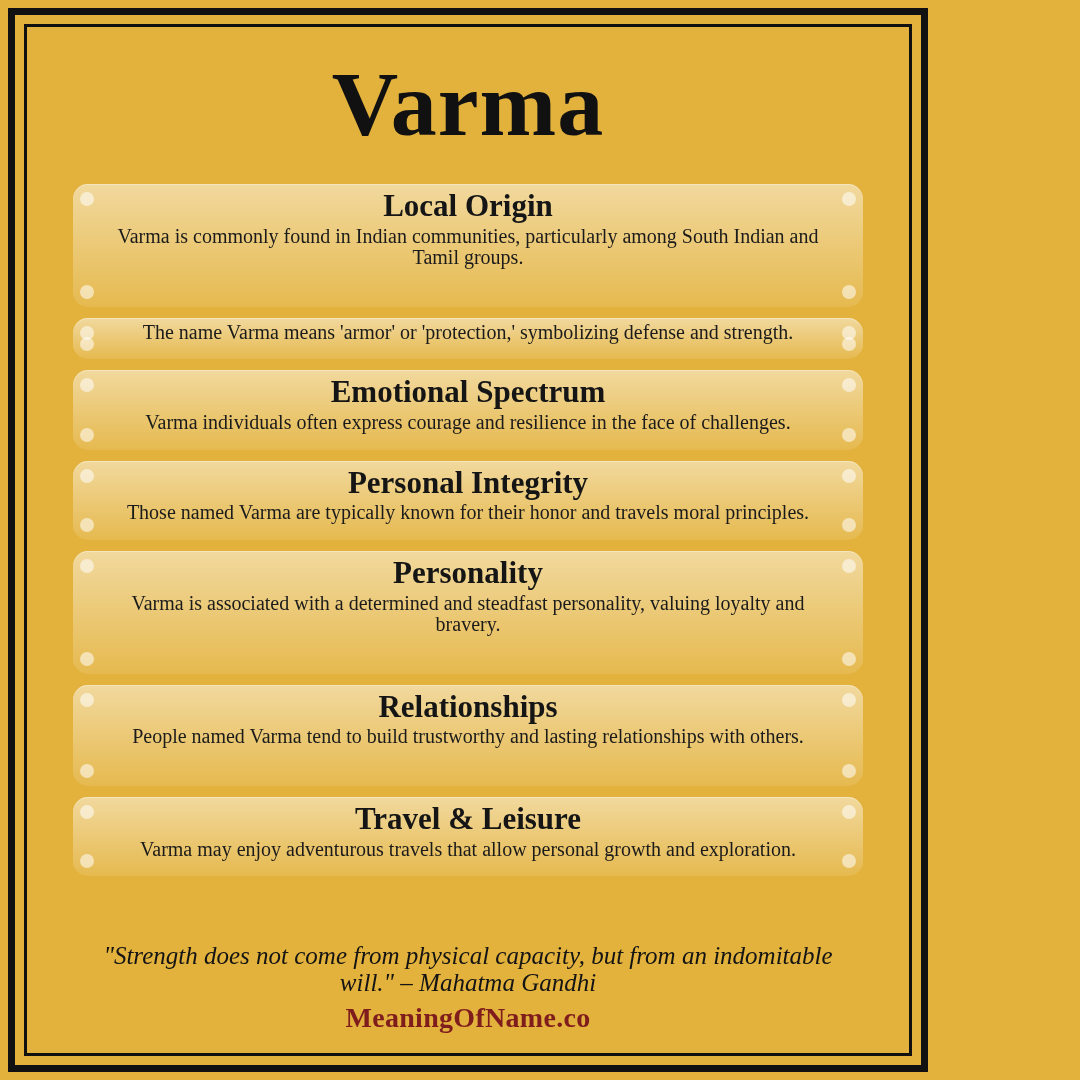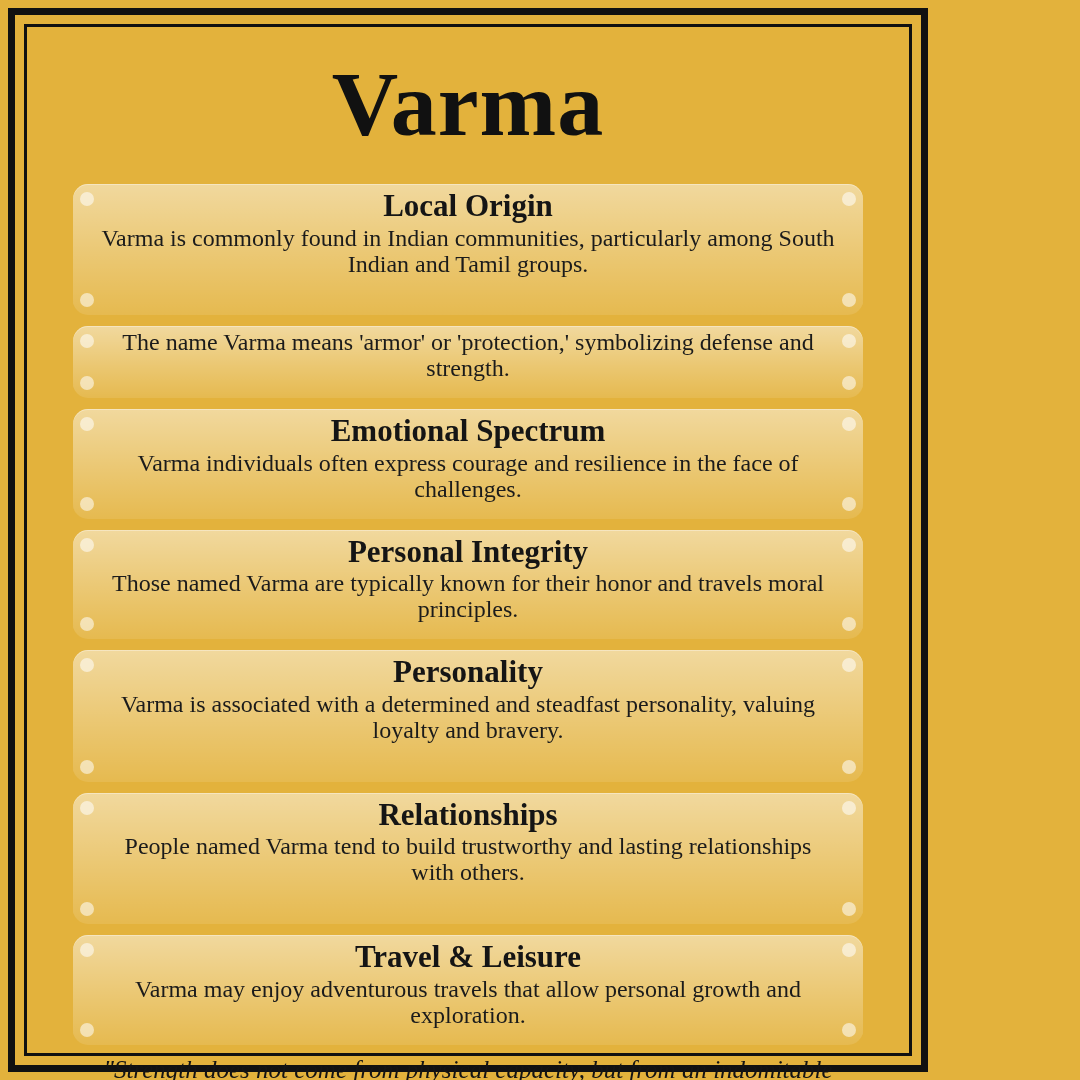--- a/index.html
+++ b/index.html
@@ -90,21 +90,21 @@
   .card-title {
     text-align: center;
     font-size: 31px;
     font-weight: bold;
     color: #151515;
     line-height: 1.15;
     margin: 0 0 2px 0;
   }
   .card-text {
     text-align: center;
-    font-size: 24px;
+    font-size: 20px;
     color: #1b1b1b;
     line-height: 1.08;
     margin: 0;
   }
   .card.tall { padding-bottom: 38px; }
   .card.short { padding-bottom: 16px; }
 
   .footer {
     margin-top: auto;
     padding: 0 46px 10px 46px;

